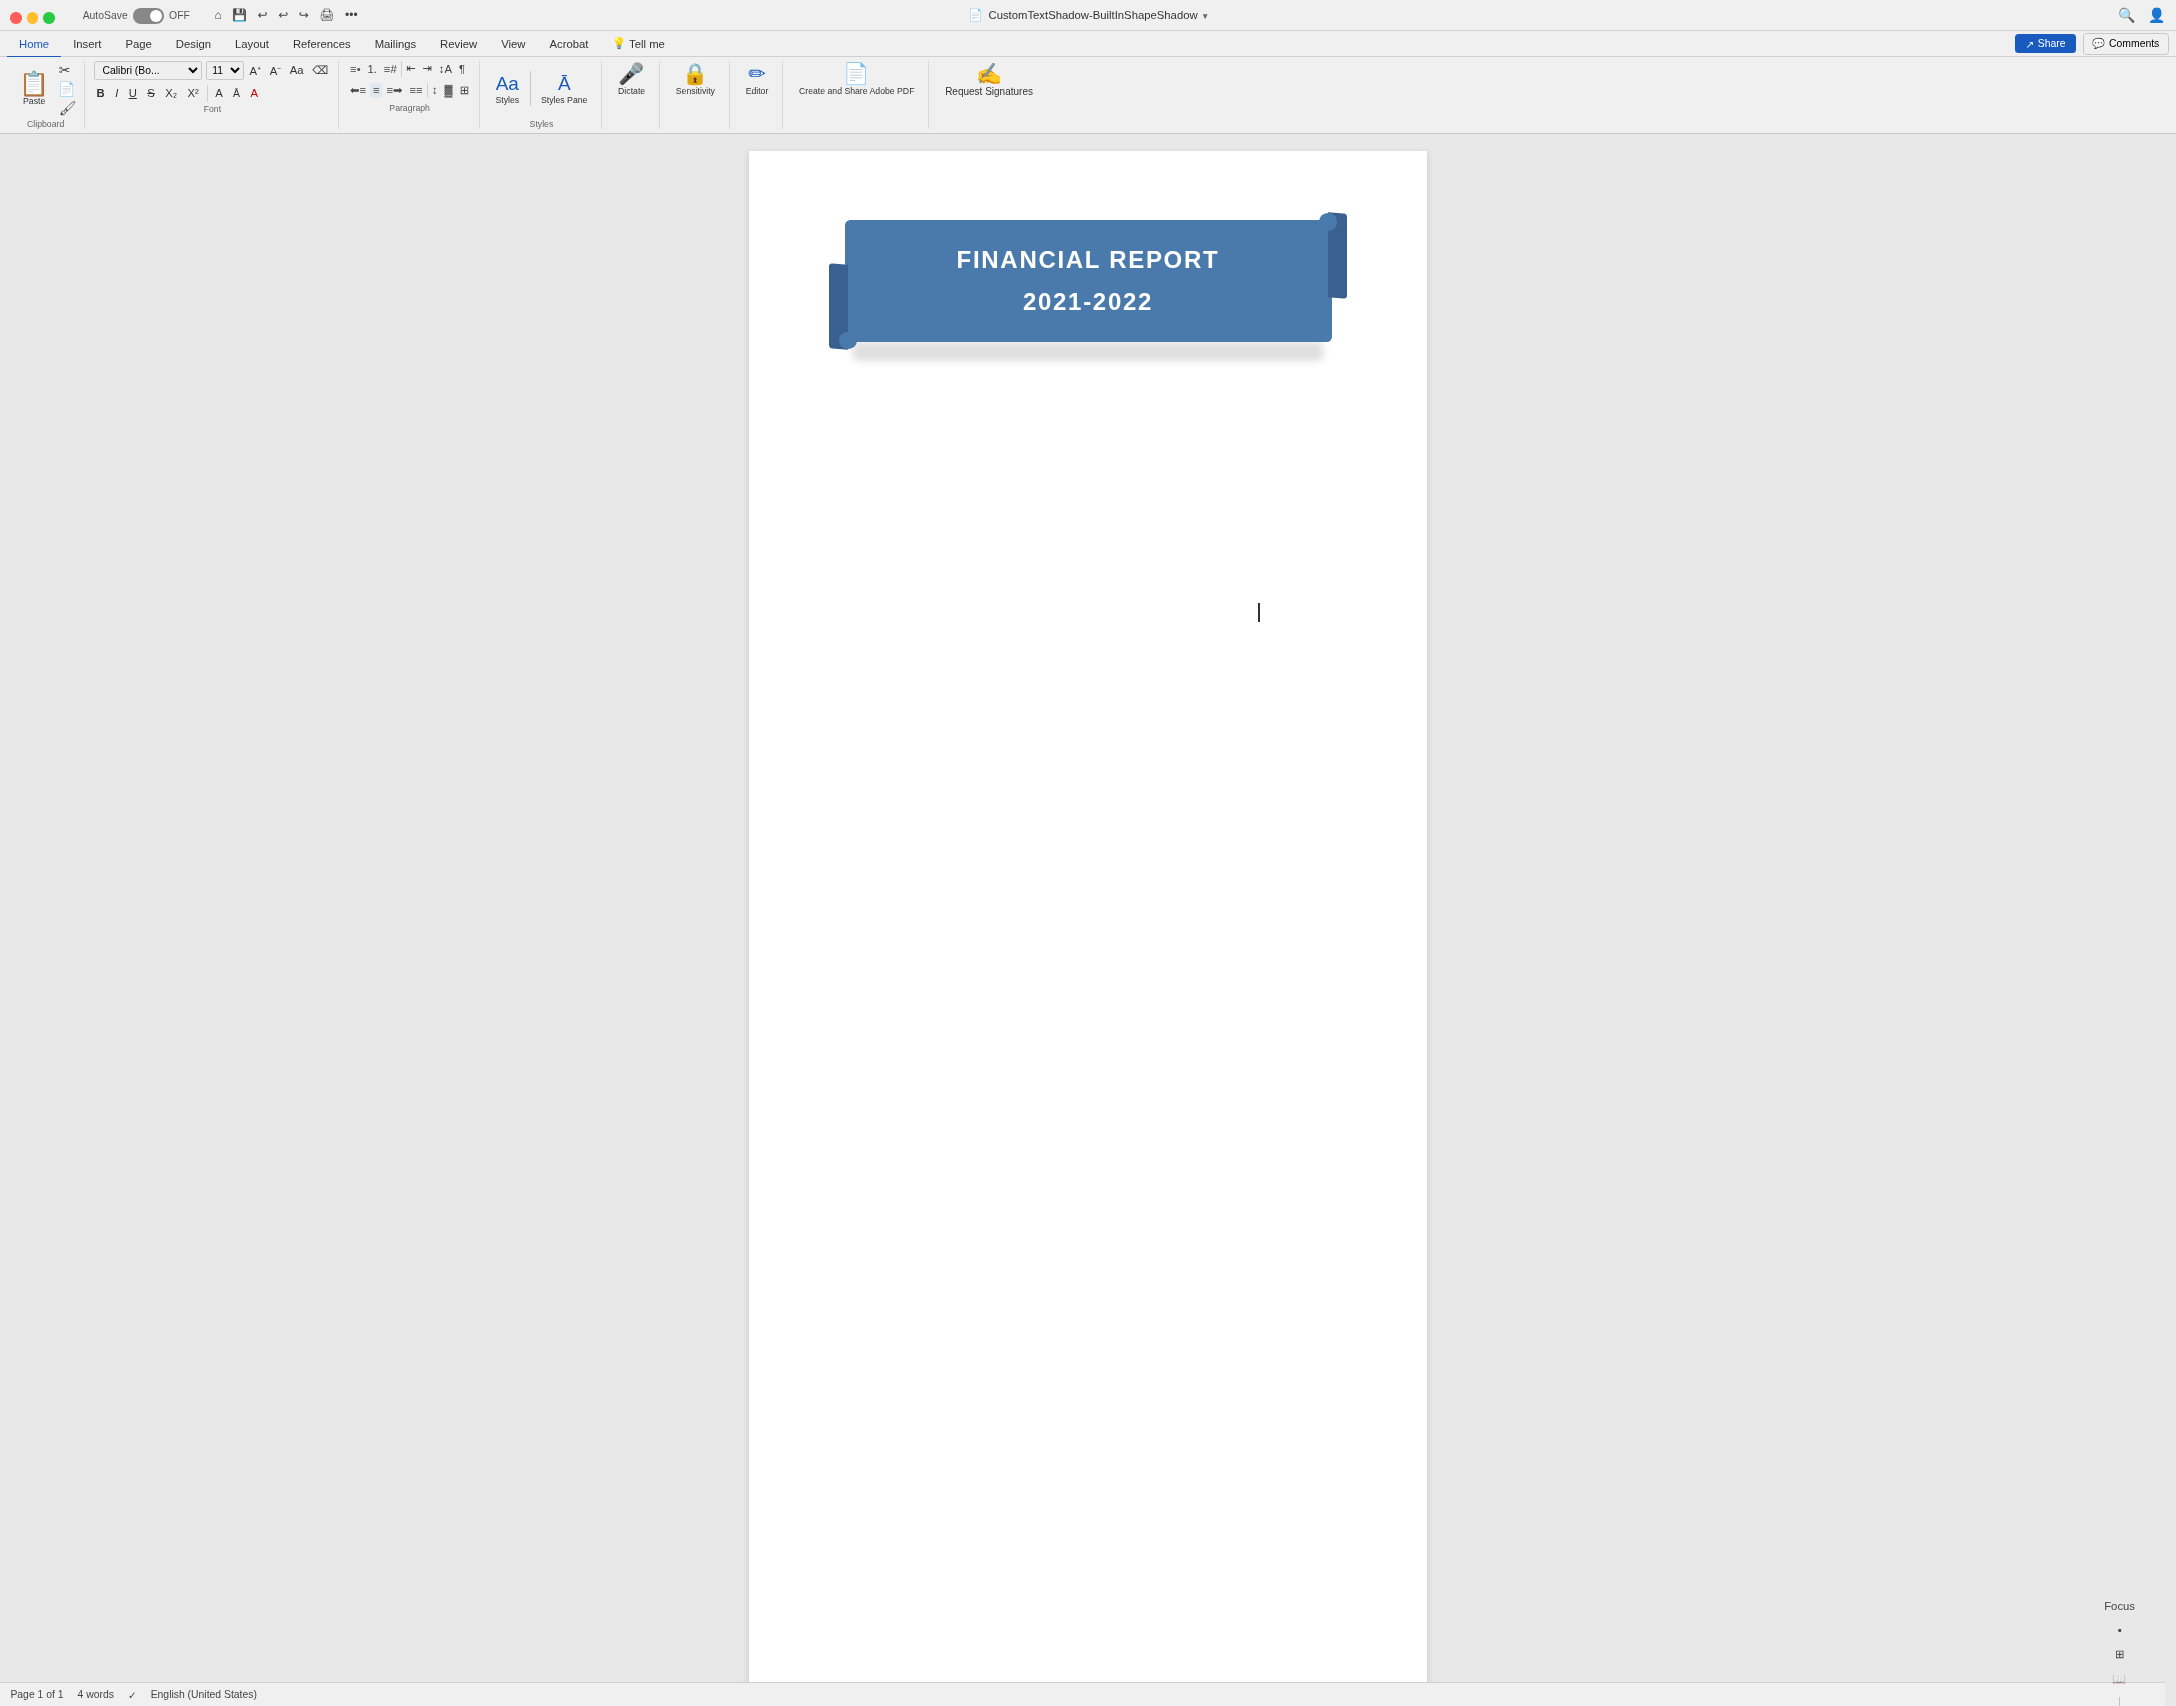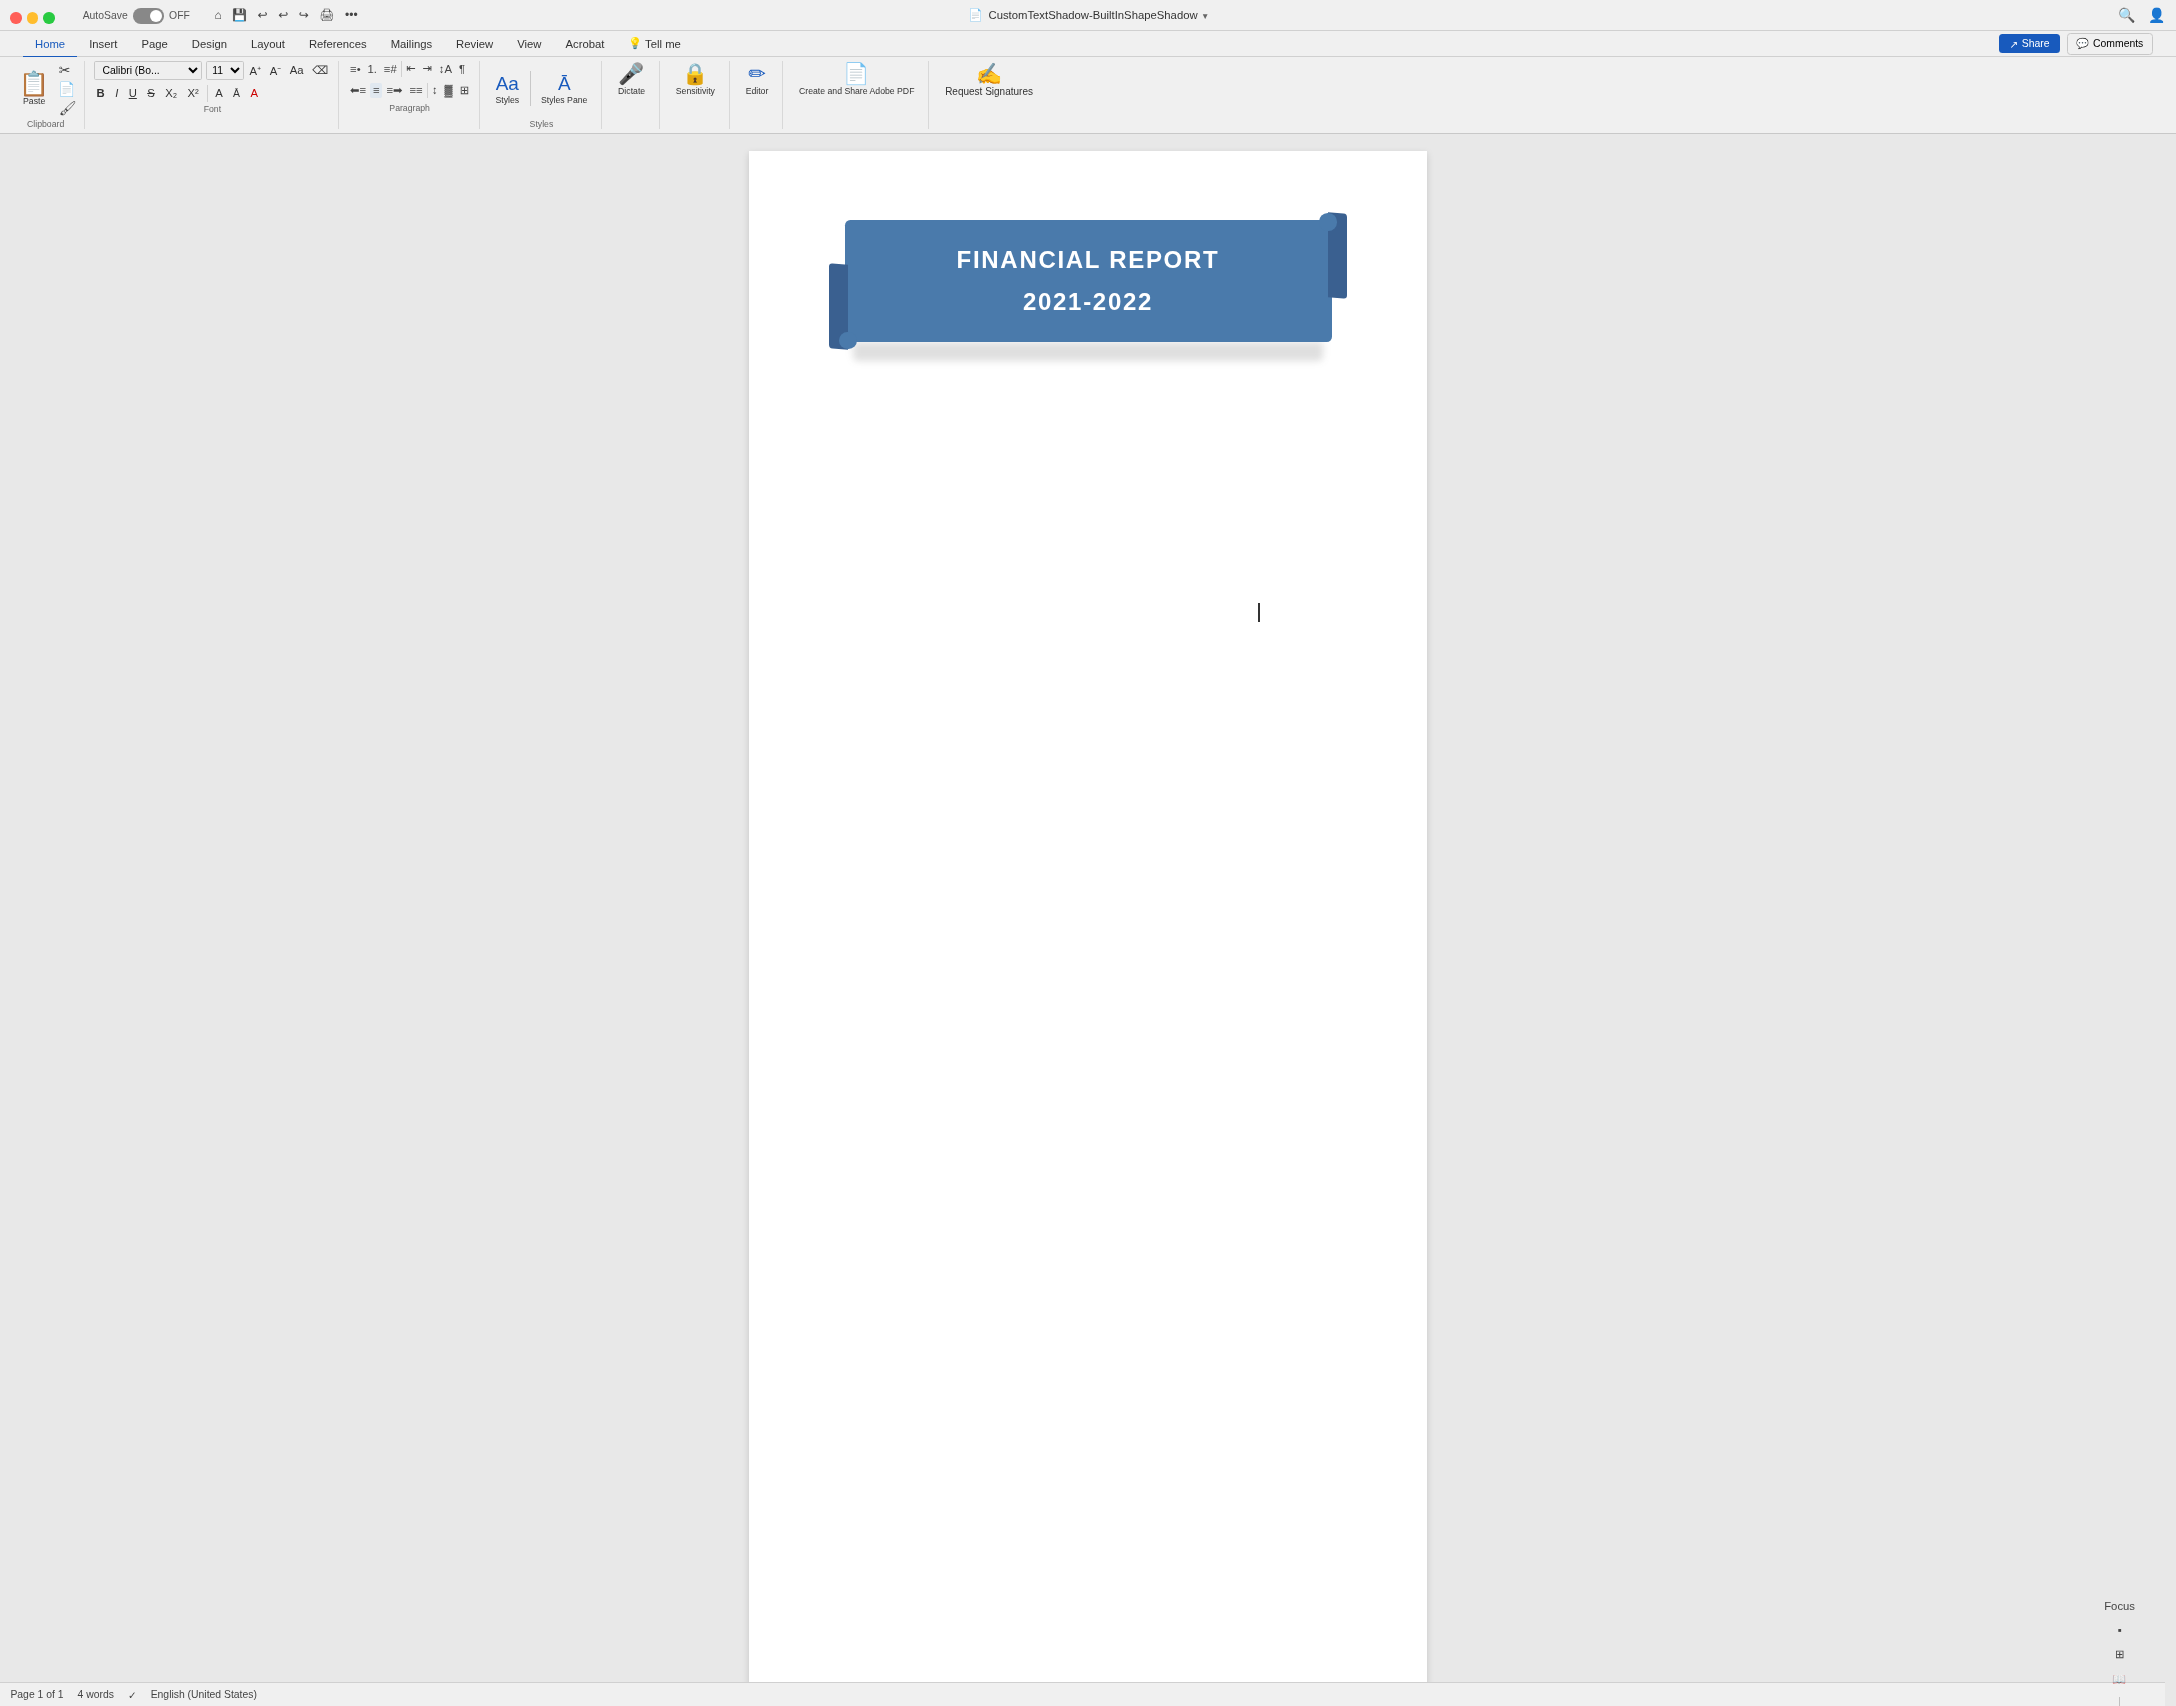--- a/index.html
+++ b/index.html
@@ -104,21 +104,21 @@
     }
 
     
     .ribbon {
       background: #f0f0f0;
       border-bottom: 0.9px solid #c8c8c8;
     }
     .ribbon-tabs {
       display: flex;
       align-items: center;
-      padding: 0 23px;
+      padding: 0 7px;
       border-bottom: 0.9px solid #d0d0d0;
     }
     .ribbon-tab {
       padding: 6px 12px;
       font-size: 11.3px;
       color: #333;
       cursor: pointer;
       border-bottom: 1.7px solid transparent;
       margin-bottom: -0.9px;
     }

